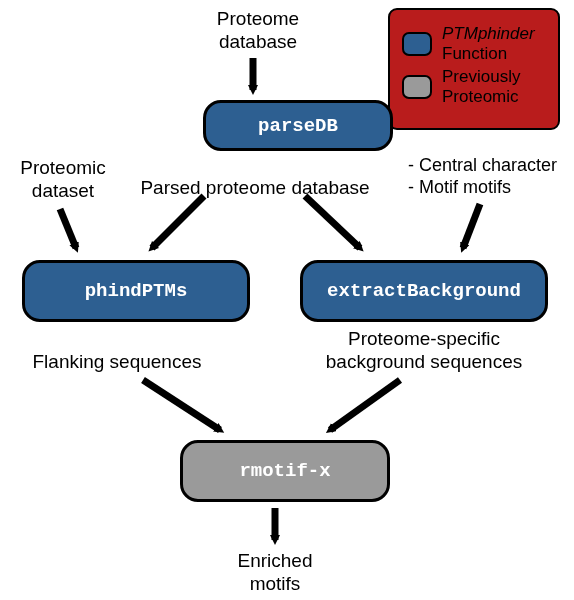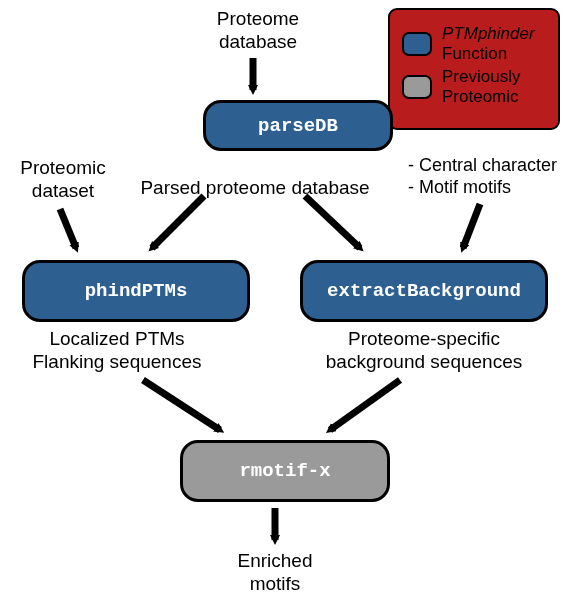--- a/index.html
+++ b/index.html
@@ -117,21 +117,21 @@
 
   <div class="node blue" style="left:22px; top:260px; width:228px; height:62px;">
     <span>phindPTMs</span>
   </div>
 
   <div class="node blue" style="left:300px; top:260px; width:248px; height:62px;border-radius:18px;">
     <span>extractBackground</span>
   </div>
 
   <div class="label" style="left:17px; top:328px; width:200px;">
-    <span>Localized PTMs</span><br>
+    <br>
     <span>Flanking sequences</span>
   </div>
 
   <div class="label" style="left:308px; top:328px; width:232px;">
     <span>Proteome-specific</span><br>
     <span>background sequences</span>
   </div>
 
   <div class="node gray" style="left:180px; top:440px; width:210px; height:62px;">
     <span>rmotif-x</span>

